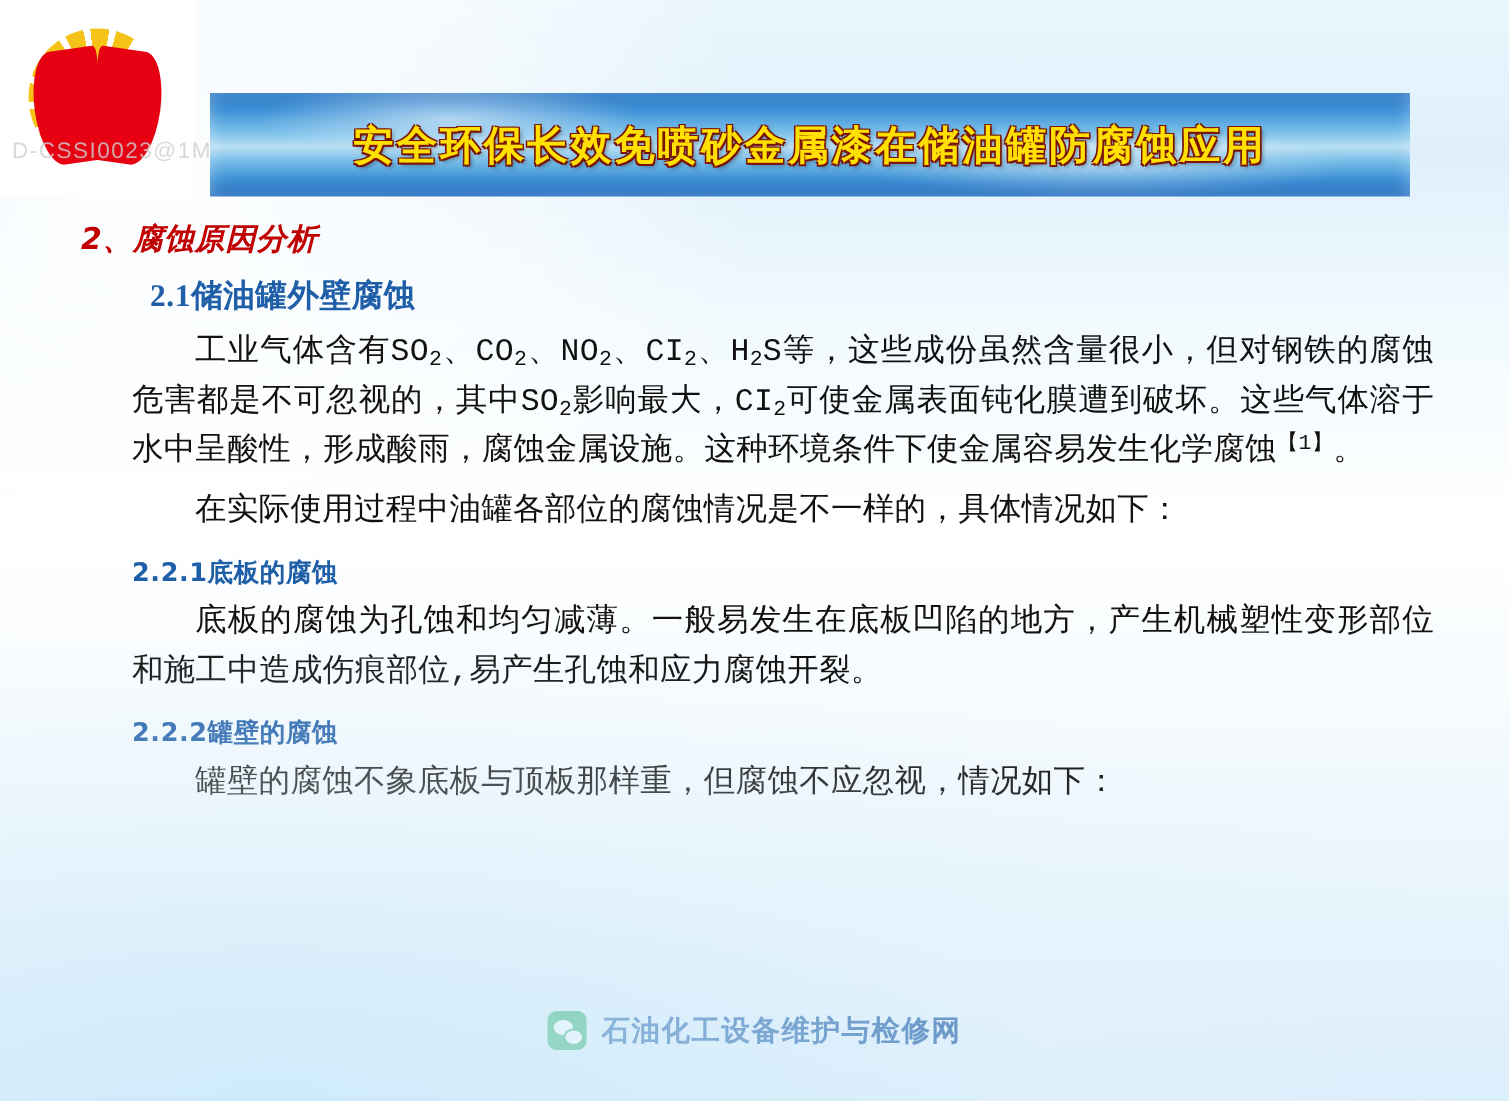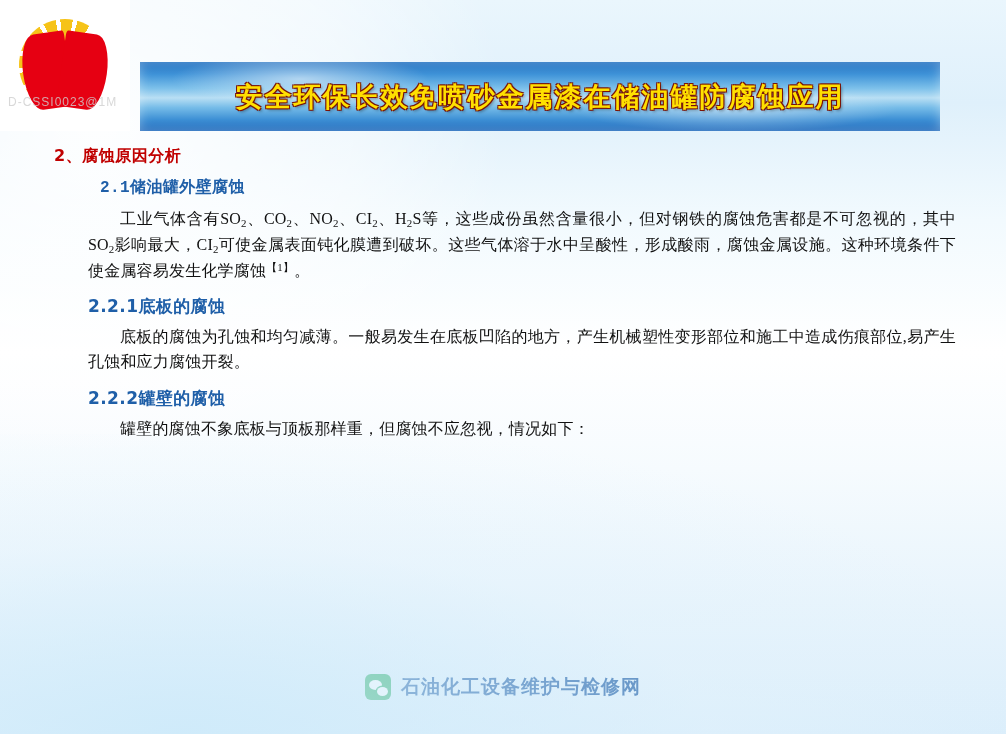--- a/index.html
+++ b/index.html
@@ -161,61 +161,62 @@
     width: 46px;
     height: 76px;
     background: #e60012;
     border-radius: 6% 40% 40% 6% / 8% 60% 60% 8%;
     transform: rotate(8deg);
   }
   .logo-watermark {
     position: absolute;
     left: 8px;
     bottom: 22px;
-    font-size: 12px;
+    font-size: 15px;
     color: #cfcfcf;
     letter-spacing: 1px;
     opacity: 0.8;
     white-space: nowrap;
   }
 
   
   .content {
     position: absolute;
     left: 48px;
     top: 146px;
     width: 918px;
   }
   .h-section {
     font-family: "DejaVu Sans", sans-serif;
     font-weight: bold;
-    font-size: 16px;
+    font-size: 20px;
     color: #c00000;
     margin: 0 0 10px 6px;
     letter-spacing: 0.5px;
+    font-style: italic;
   }
   .h-sub {
-    font-family: Liberation Mono, monospace;
-    font-weight: bold;
-    font-size: 16px;
+    font-family: Liberation Serif, serif;
+    font-weight: bold;
+    font-size: 21px;
     color: #1f5fa8;
     margin: 10px 0 8px 52px;
     letter-spacing: 0.4px;
   }
   .h-sub2 {
     font-family: "DejaVu Sans", sans-serif;
     font-weight: bold;
     font-size: 17px;
     color: #1f5fa8;
     margin: 12px 0 6px 40px;
     letter-spacing: 0.4px;
   }
   .para {
-    font-family: Liberation Serif, serif;
-    font-size: 16px;
+    font-family: Liberation Mono, monospace;
+    font-size: 21px;
     color: #111111;
     line-height: 1.58;
     margin: 0 0 6px 0;
     text-indent: 2em;
     text-align: justify;
     letter-spacing: 0.2px;
   }
   .para sub {
     font-size: 0.68em;
     vertical-align: -0.25em;
@@ -296,20 +297,23 @@
 
     <div class="h-section">2、腐蚀原因分析</div>
 
     <div class="h-sub">2.1储油罐外壁腐蚀</div>
 
     <div class="block-indent">
       <p class="para"><span>工业气体含有SO</span><sub>2</sub><span>、CO</span><sub>2</sub><span>、NO</span><sub>2</sub><span>、CI</span><sub>2</sub><span>、H</span><sub>2</sub><span>S等，这些成份虽然含量很小，但对钢铁的腐蚀危害都是不可忽视的，其中SO</span><sub>2</sub><span>影响最大，CI</span><sub>2</sub><span>可使金属表面钝化膜遭到破坏。这些气体溶于水中呈酸性，形成酸雨，腐蚀金属设施。这种环境条件下使金属容易发生化学腐蚀</span><sup>【1】</sup><span>。</span></p>
 
     </div>
 
+    <div class="block-indent">
+      <p class="para">在实际使用过程中油罐各部位的腐蚀情况是不一样的，具体情况如下：</p>
+    </div>
 
     <div class="h-sub2">2.2.1底板的腐蚀</div>
     <div class="block-indent">
       <p class="para">底板的腐蚀为孔蚀和均匀减薄。一般易发生在底板凹陷的地方，产生机械塑性变形部位和施工中造成伤痕部位,易产生孔蚀和应力腐蚀开裂。</p>
     </div>
 
     <div class="h-sub2">2.2.2罐壁的腐蚀</div>
     <div class="block-indent">
       <p class="para">罐壁的腐蚀不象底板与顶板那样重，但腐蚀不应忽视，情况如下：</p>
     </div>

